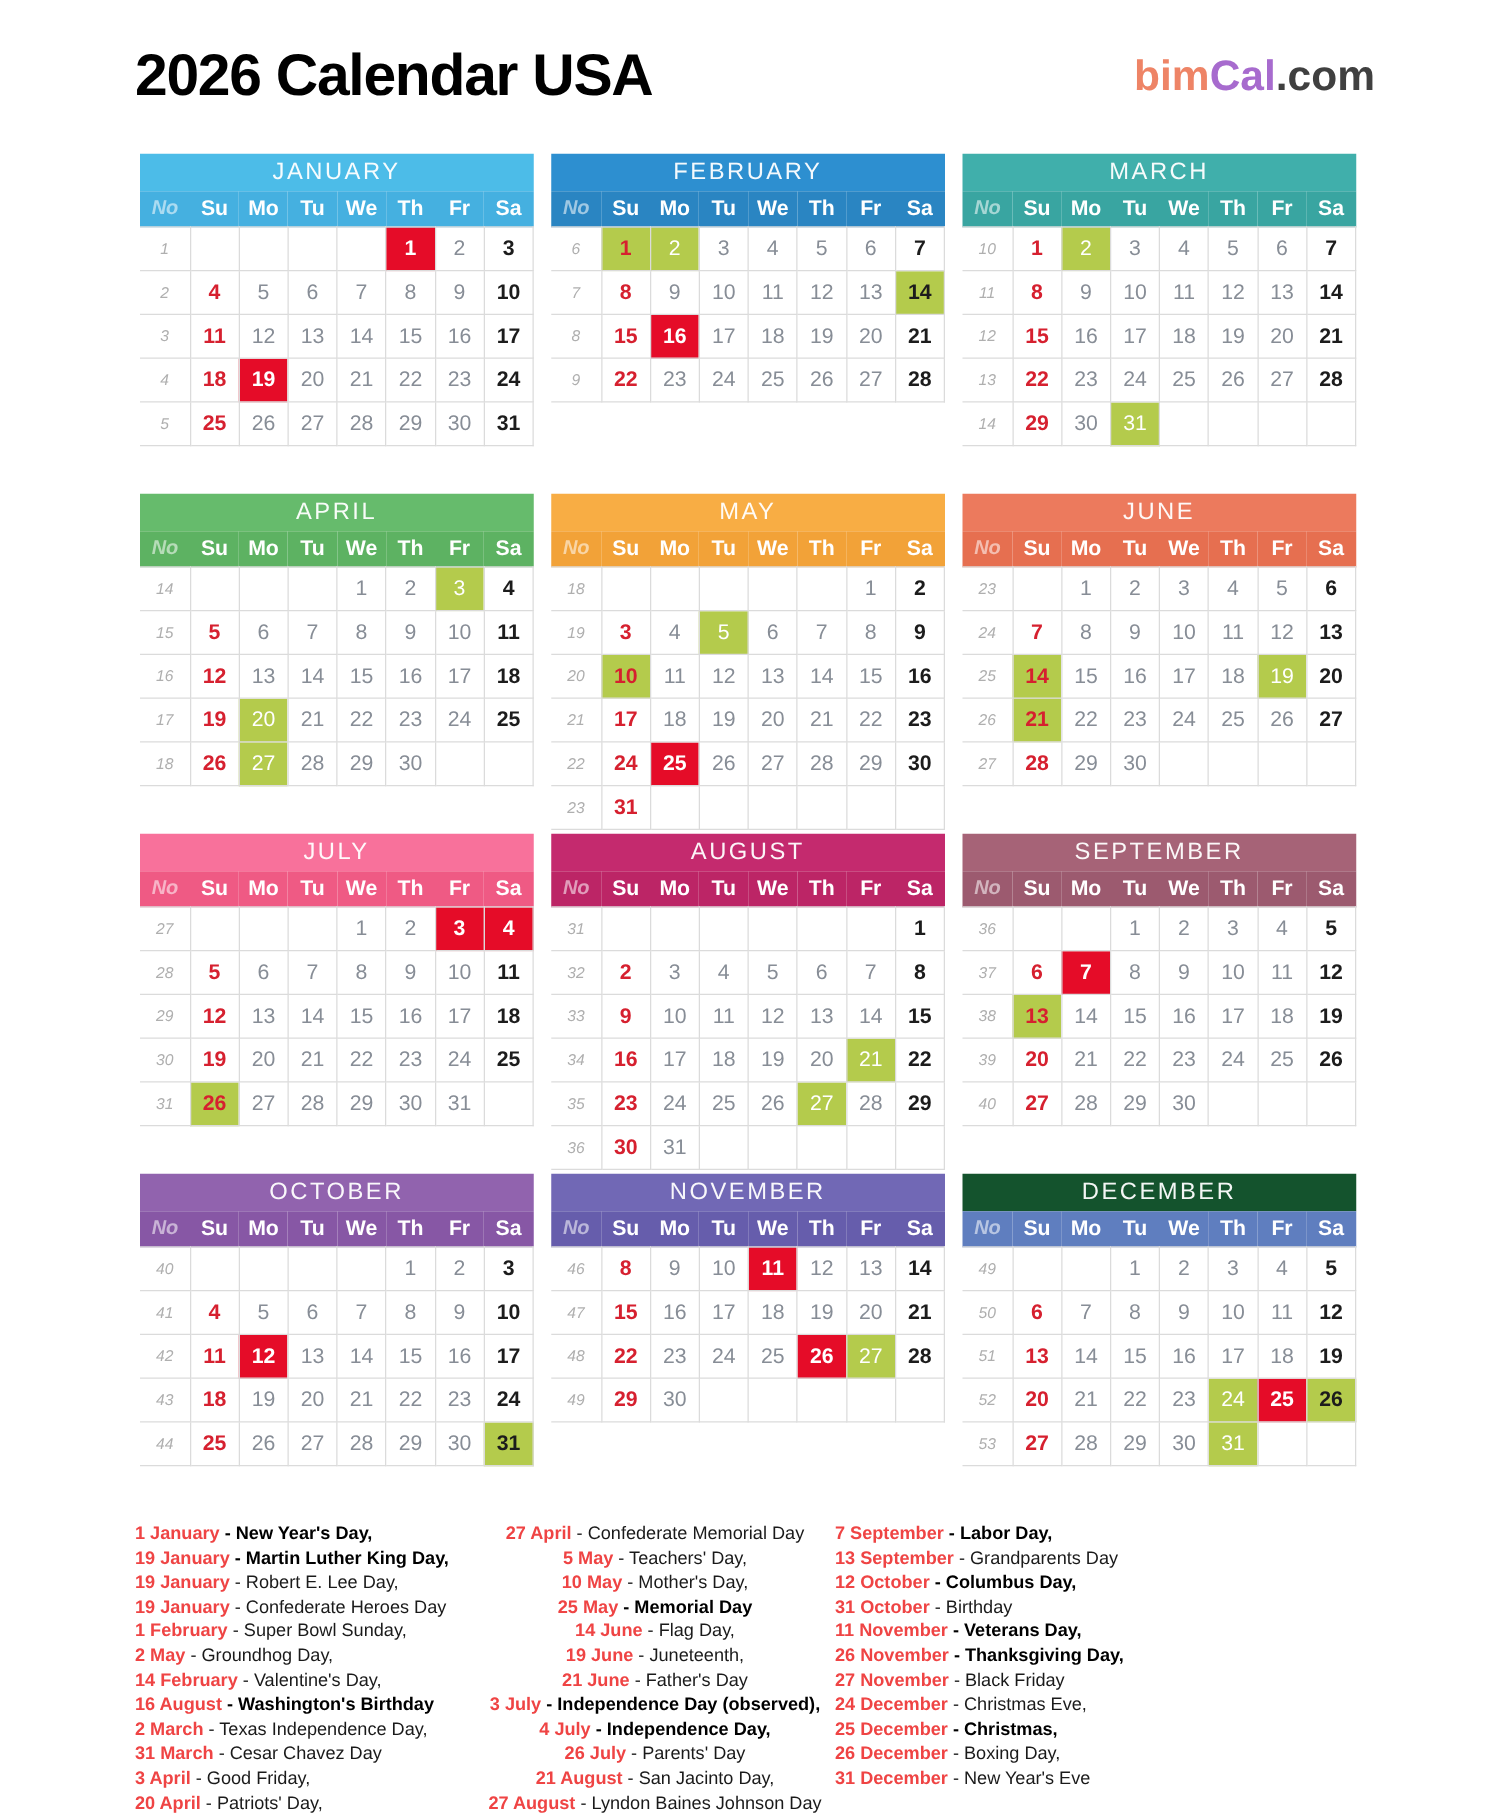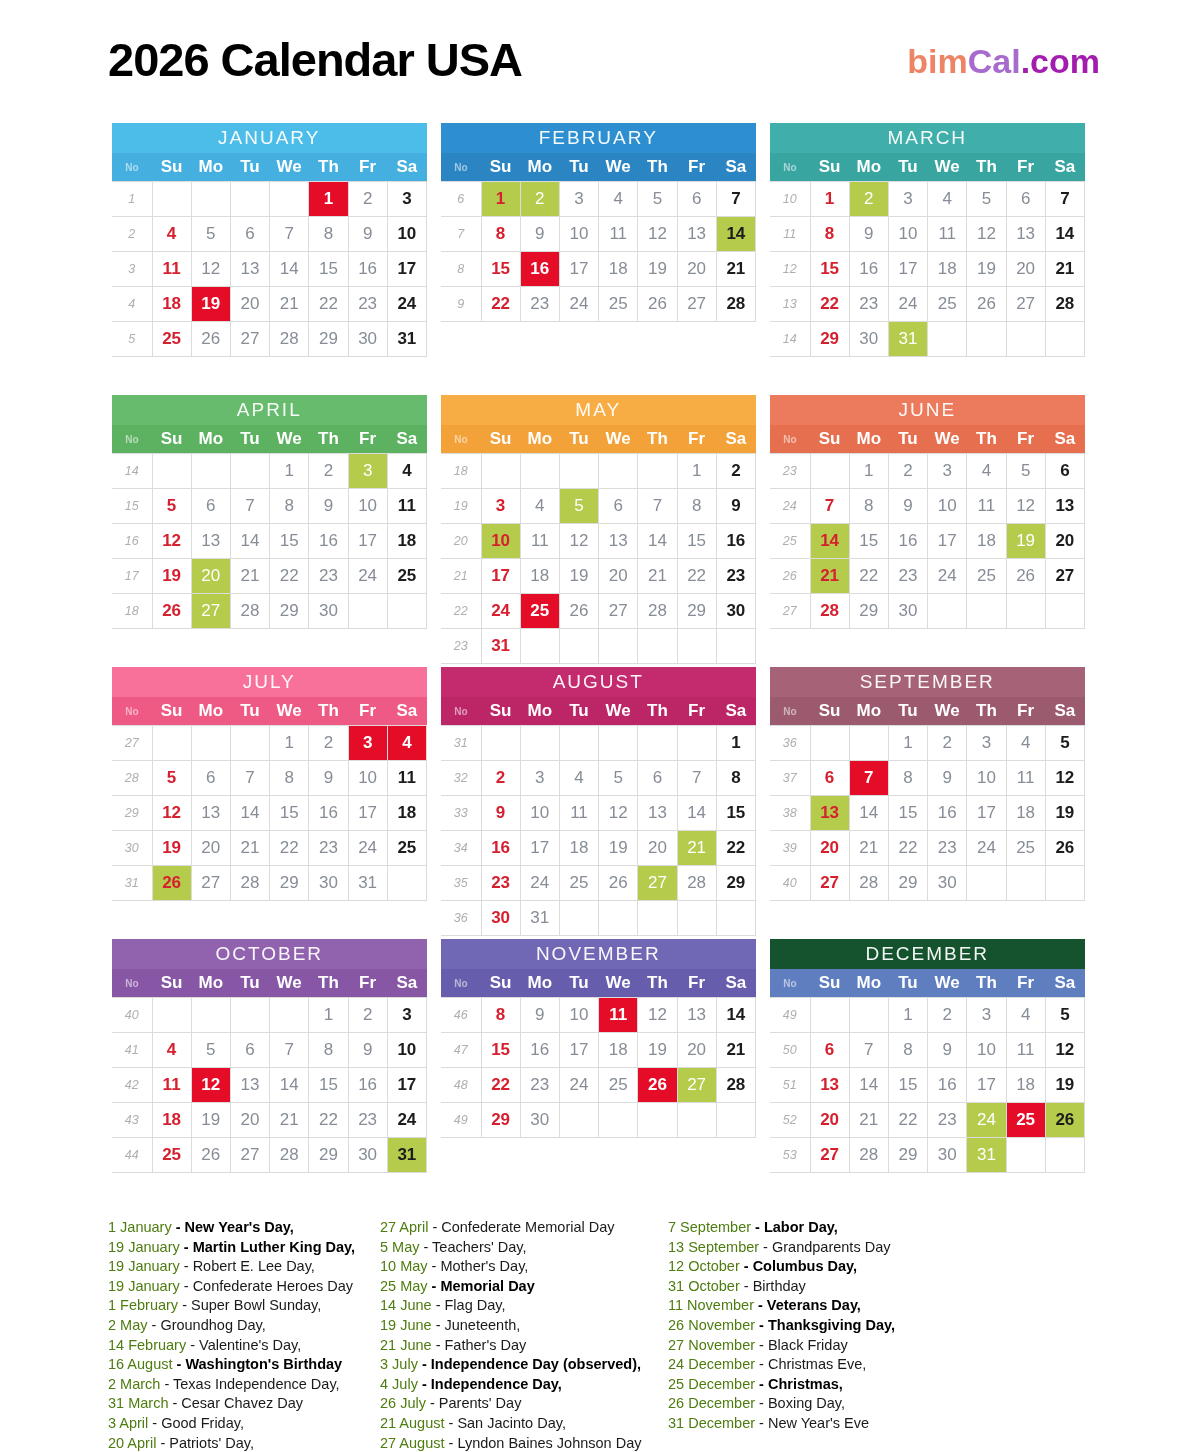--- a/index.html
+++ b/index.html
@@ -14,42 +14,42 @@
   .logo { font-size:34px; font-weight:bold; margin-top:12px; letter-spacing:0; }
 
   .calendar-grid { display:grid; grid-template-columns:repeat(3,315px);
     grid-template-rows:repeat(4,272px); column-gap:14px;
     margin:27px 0 0 112px; align-items:start; }
 
   table.month { border-collapse:collapse; width:315px; table-layout:fixed; }
   .month td { text-align:center; padding:0; }
   .mtitle { height:30px; color:rgba(255,255,255,.95); font-size:19px; letter-spacing:2px; }
   .dhead td { height:28px; color:#fff; font-weight:bold; font-size:17px; }
-  .dhead td.no-h { font-size:10px; color:rgba(255,255,255,.55); }
+  .dhead td.no-h { font-style:italic; font-size:16px; color:rgba(255,255,255,.55); }
   .wn, .day { height:34px; border:1px solid #DBDBDB; background:#fff; font-size:17px; }
   .wn { font-style:italic; font-size:12.5px; color:var(--wnc); border-left:none; }
   .day.sun { color:var(--sun); font-weight:bold; }
   .day.sat { color:var(--sat); font-weight:bold; }
   .day.wd  { color:var(--wd); }
   .day.hl-red { background:var(--red); color:#fff !important; font-weight:bold; }
   .day.hl-green { background:var(--green); }
   .day.hl-green.wd { color:#fff; }
 
   .holidays { display:flex; margin:7px 0 0 108px; font-size:14.5px; line-height:19.6px; color:#1A1A1A; }
   .hol-col:nth-child(1) { width:272px; }
-  .hol-col:nth-child(2) { width:288px; }
-  .hd { font-weight:normal; color:#4d7c0f; }
+  .hol-col:nth-child(2) { width:288px;text-align:center; }
+  .hd { font-weight:bold; color:#ef4444; }
   .allbold .ht { font-weight:bold; color:#000; }
 </style>
 </head>
 <body>
 
 <div class="page-header">
   <h1 class="page-title">2026 Calendar USA</h1>
-  <div class="logo"><span style="color: rgb(238, 132, 102);">bim</span><span style="color: rgb(167, 107, 206);">Cal</span><span style="color: #a21caf;">.com</span></div>
+  <div class="logo"><span style="color: rgb(238, 132, 102);">bim</span><span style="color: rgb(167, 107, 206);">Cal</span><span style="color: #404040;">.com</span></div>
 </div>
 
 <div class="calendar-grid" id="calendar-grid">
     <table class="month">
       <colgroup>
         <col style="width:40px">
         <col>
         <col>
         <col>
         <col>

